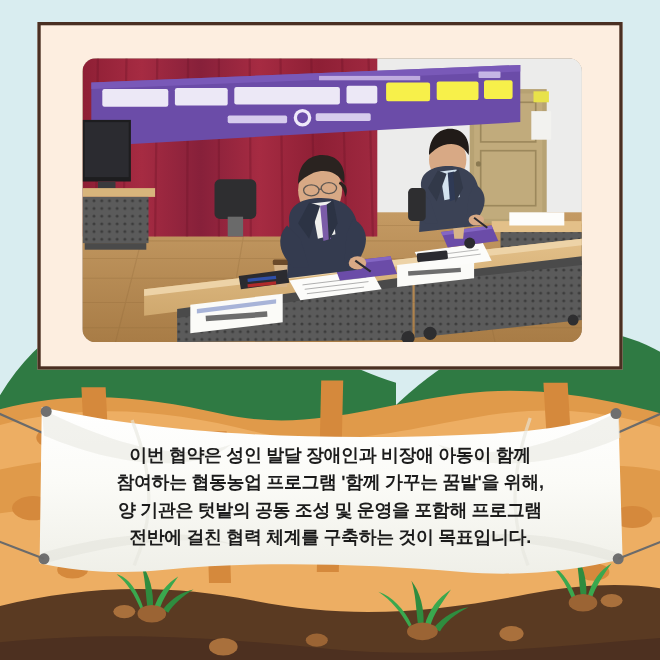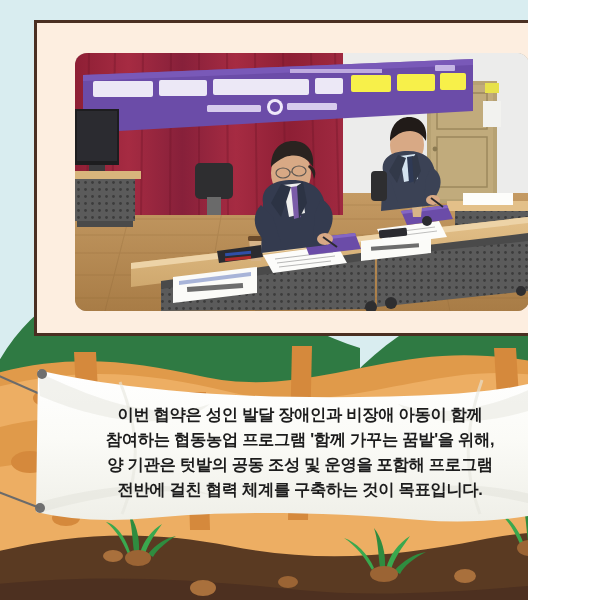--- a/index.html
+++ b/index.html
@@ -6,21 +6,21 @@
     margin: 0;
     padding: 0;
     background: #ffffff;
   }
   body {
     font-family: "Liberation Sans", "DejaVu Sans", sans-serif;
   }
 
   #card {
     position: relative;
-    width: 528px;
+    width: 600px;
     height: 600px;
     overflow: hidden;
     background: #c2410c;
   }
 
   
   .scene-layer {
     position: absolute;
     left: 0;
     top: 0;

